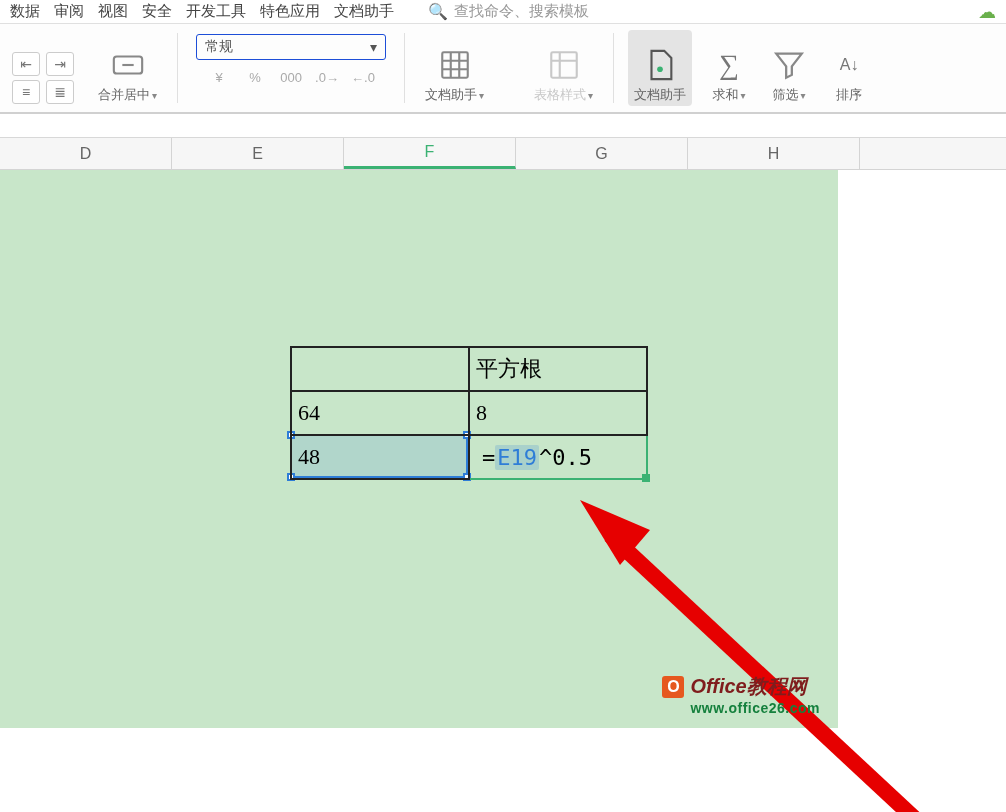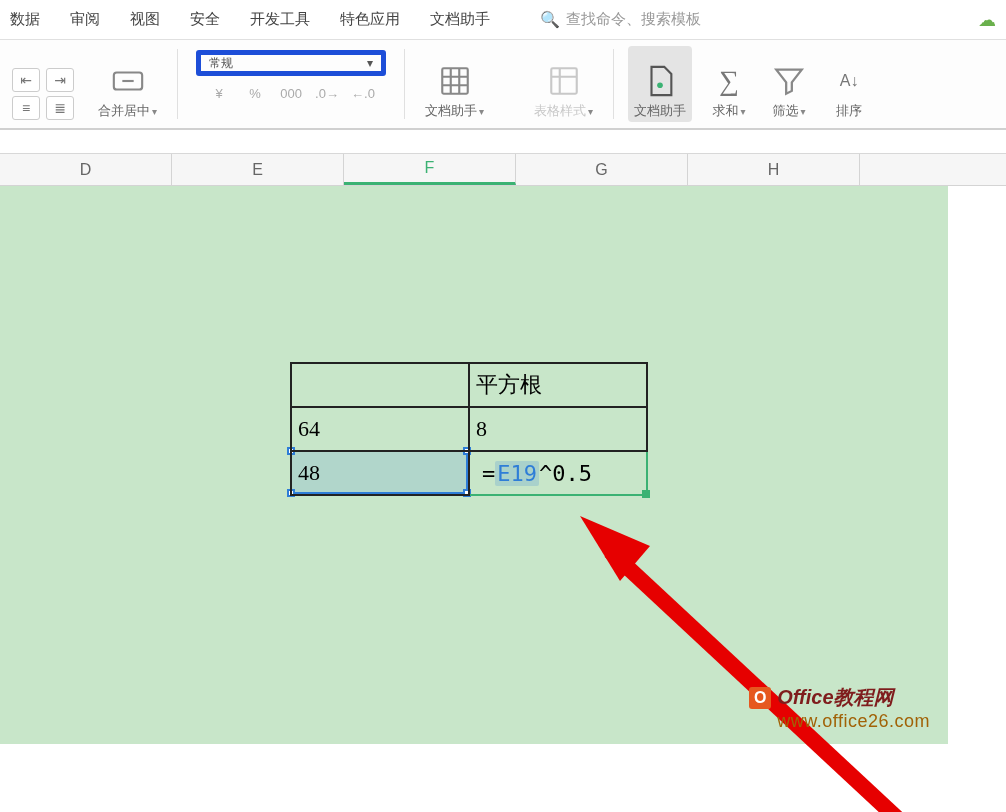--- a/index.html
+++ b/index.html
@@ -9,25 +9,25 @@
     font-family: "Microsoft YaHei", "SimSun", sans-serif;
     background: #fff;
     position: relative;
     overflow: hidden;
   }
 
   
   .tabs {
     display: flex;
     align-items: center;
-    height: 40px;
+    height: 24px;
     padding-left: 10px;
     border-bottom: 1px solid #e0e0e0;
     background: #fff;
-    gap: 30px;
+    gap: 14px;
     font-size: 15px;
     color: #444;
   }
   .tabs .tab { cursor: pointer; white-space: nowrap; }
   .search-box {
     flex: 1;
     display: flex;
     align-items: center;
     color: #999;
     margin-left: 20px;
@@ -73,26 +73,26 @@
     justify-content: center;
     font-size: 14px;
     color: #777;
     background: #fff;
   }
 
   .fmt-group { justify-content:flex-start; padding-top:4px;}
   .fmt-select {
     width: 190px;
     height: 26px;
-    border: 5px solid #1d4ed8;
+    border: 1px solid #1d4ed8;
     border-radius: 3px;
     display: flex;
     align-items: center;
     padding: 0 8px;
-    font-size: 12px;
+    font-size: 14px;
     color: #555;
     justify-content: space-between;
     margin-bottom: 6px;
   }
   .fmt-icons { display: flex; gap: 10px; }
   .fmt-icons .sm {
     width: 26px; height:22px; display:flex;align-items:center;justify-content:center;
     color:#aaa; font-size:13px;
   }
 
@@ -130,21 +130,21 @@
     justify-content: center;
   }
   .col-headers .active {
     border-bottom: 3px solid #3bb273;
     color:#3bb273;
     font-weight:500;
   }
 
   
   .sheet {
-    width: 948px;
+    width: 838px;
     height: 558px;
     background: #c8e6c9;
     position: relative;
   }
 
   
   .data-table {
     position: absolute;
     left: 290px;
     top: 176px;
@@ -223,23 +223,23 @@
     font-size: 16px;
     border-radius: 3px;
   }
   .watermark .brand {
     color: #7f1d1d;
     font-weight: bold;
     font-size: 20px;
     font-style: italic;
   }
   .watermark .url {
-    color: #a16207;
-    font-size: 18px;
-    font-weight: normal;
+    color: #15803d;
+    font-size: 14px;
+    font-weight: bold;
     letter-spacing: 0.5px;
     margin-left: 28px;
   }
 </style>
 </head>
 <body>
 
 <div class="tabs">
   <span class="tab">数据</span>
   <span class="tab">审阅</span>

